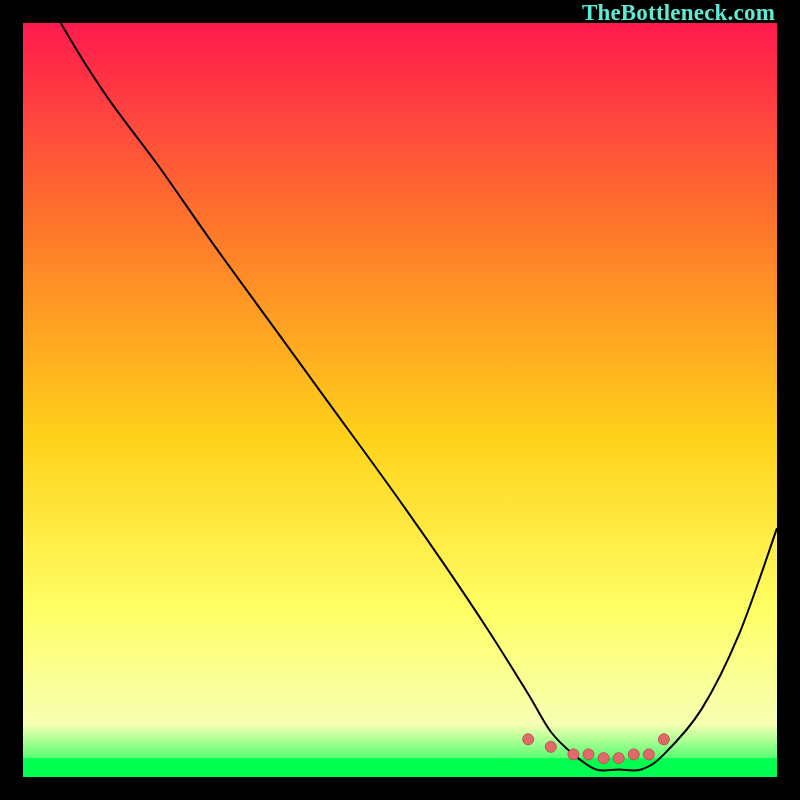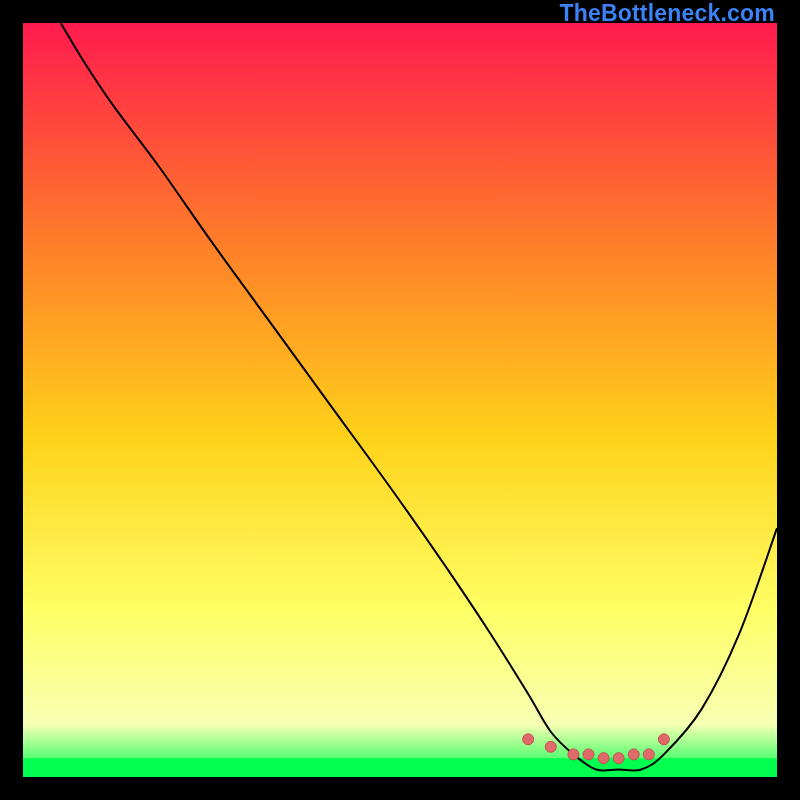--- a/index.html
+++ b/index.html
@@ -22,22 +22,22 @@
     position: absolute;
     left: 23px;
     top: 23px;
     width: 754px;
     height: 754px;
   }
   .watermark {
     position: absolute;
     top: 0;
     right: 25px;
-    color: #3b82f6;
-    font-family: Liberation Sans, sans-serif;
+    color: #5eead4;
+    font-family: Liberation Serif, serif;
     font-size: 23px;
     font-weight: 600;
     letter-spacing: 0.2px;
   }
   svg { display: block; }
 </style>
 </head>
 <body>
 
 <div class="frame">

